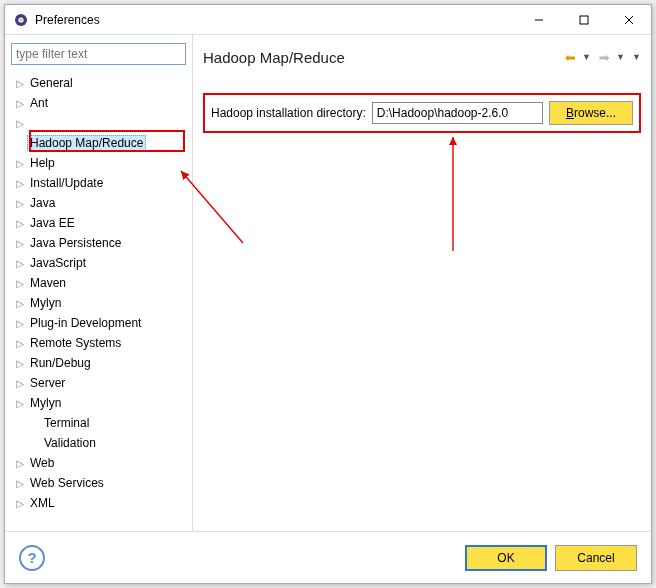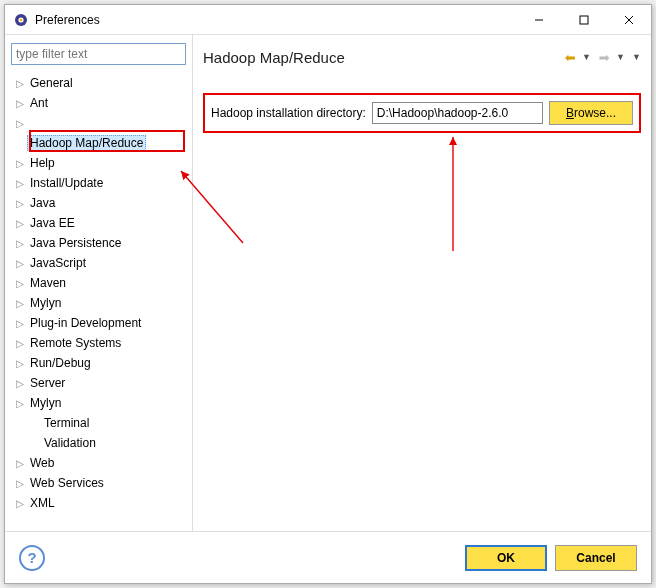--- a/index.html
+++ b/index.html
@@ -29,21 +29,21 @@
   .detail-box label { white-space:nowrap; }
   .detail-box input[type=text]{ flex:1; height:22px; border:1px solid #888; padding:0 4px; background:#fff; }
   .btn { height:24px; border:1px solid #999; background:#fde047; padding: 0 16px; cursor:default; }
   .btn u { text-decoration: underline; }
   .content-spacer { flex:1; position:relative;}
   .bottom-btn-row { display:flex; justify-content:flex-end; gap:8px; padding: 6px 0 8px 0; border-top: 0; }
   .bottom-btn-row .btn { min-width: 110px; }
   .footer { height:52px; border-top:1px solid #ddd; display:flex; align-items:center; padding: 0 14px; gap:8px;}
   .footer .help { width:26px; height:26px; border:2px solid #5a8dd6; border-radius:50%; color:#5a8dd6; display:flex;align-items:center;justify-content:center; font-weight:bold; font-size:15px;}
   .footer .spacer{flex:1;}
-  .footer .btn { min-width: 82px; height:26px;font-weight:bold;}
+  .footer .btn { min-width: 82px; height:26px;}
   .footer .btn.primary { border:2px solid #2e77d0; color:#000; }
   
   svg.anno { position:absolute; pointer-events:none; }
   .menu-icon { font-size:9px; color:#555; margin-left:4px;}
 </style>
 </head>
 <body>
 
 <div class="window">
 

